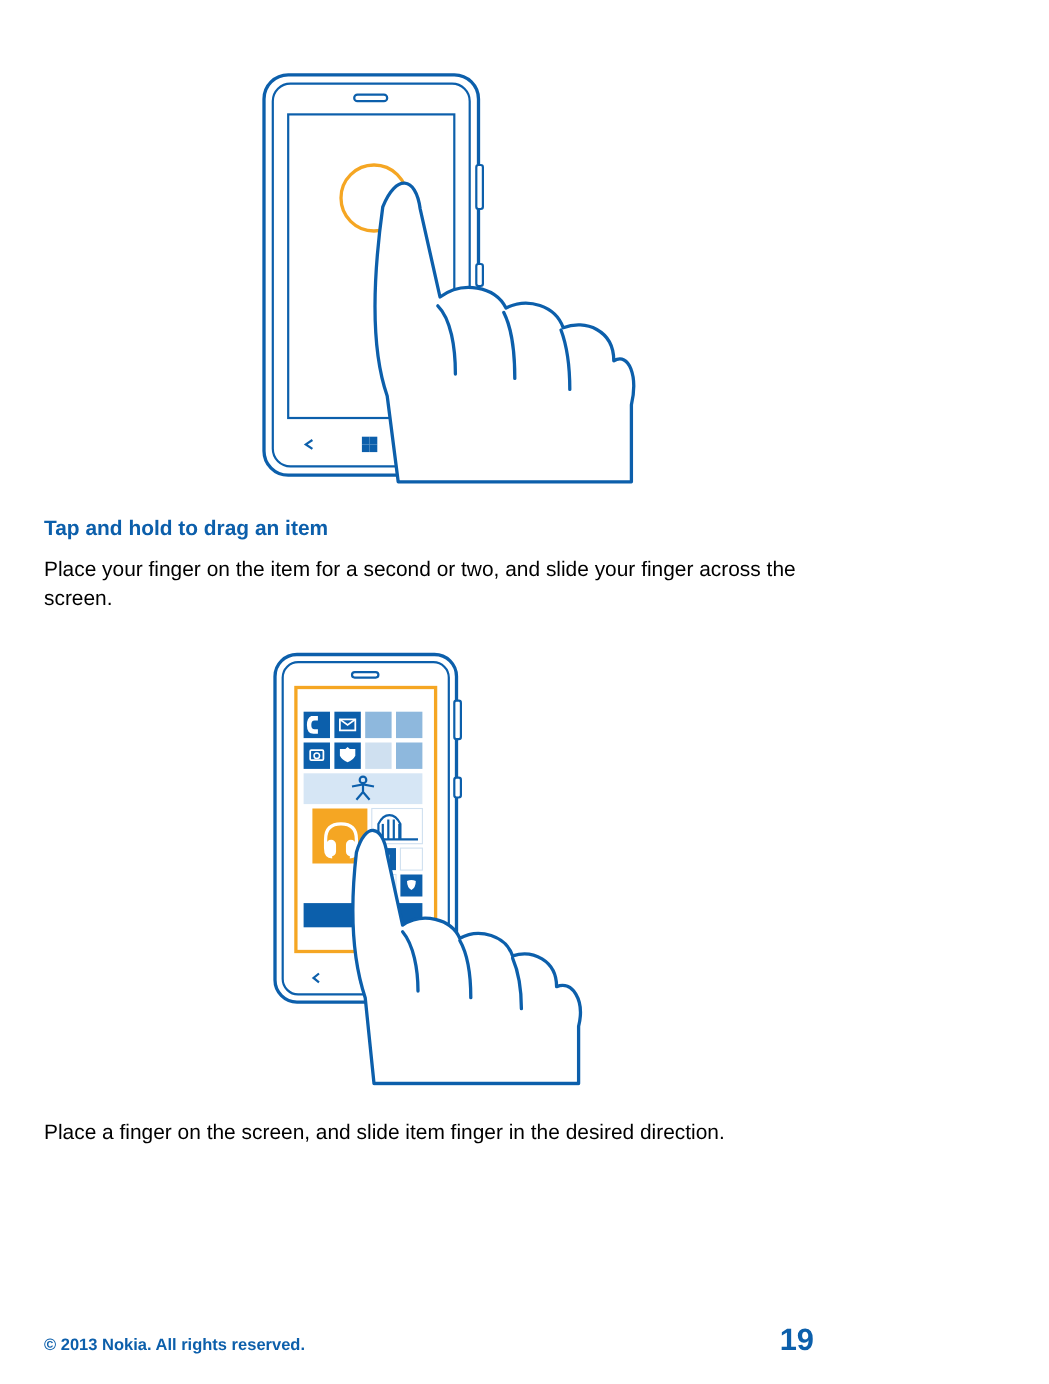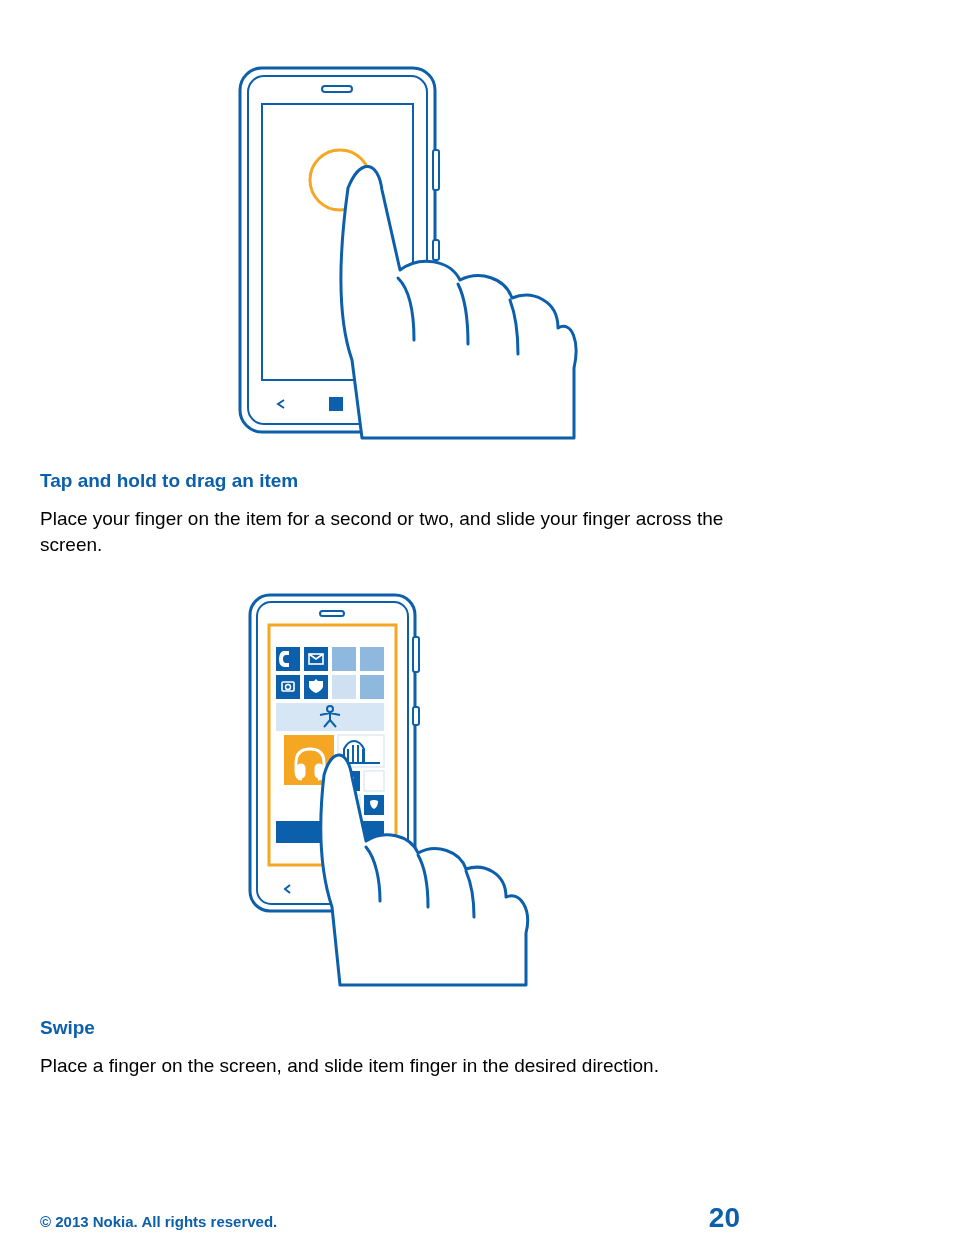--- a/index.html
+++ b/index.html
@@ -202,22 +202,21 @@
                    L 120 398
                    L 112 320
                    C 100 284, 98 240, 104 188 Z"></path>
           <path d="M 146 260 C 156 272, 160 294, 160 314" fill="none"></path>
           <path d="M 198 268 C 206 282, 208 302, 208 320" fill="none"></path>
           <path d="M 246 284 C 252 298, 254 314, 254 330" fill="none"></path>
         </g>
       </svg>
     </div>
 
-    <div class="section-heading">Swipe</div>
     <div class="section-body">Place a finger on the screen, and slide item finger in the desired direction.</div>
 
   </div>
 
   <div class="footer">
     <div class="copyright">© 2013 Nokia. All rights reserved.</div>
-    <div class="page-number">20</div>
+    <div class="page-number">19</div>
   </div>
 </div>
 
 </body></html>

